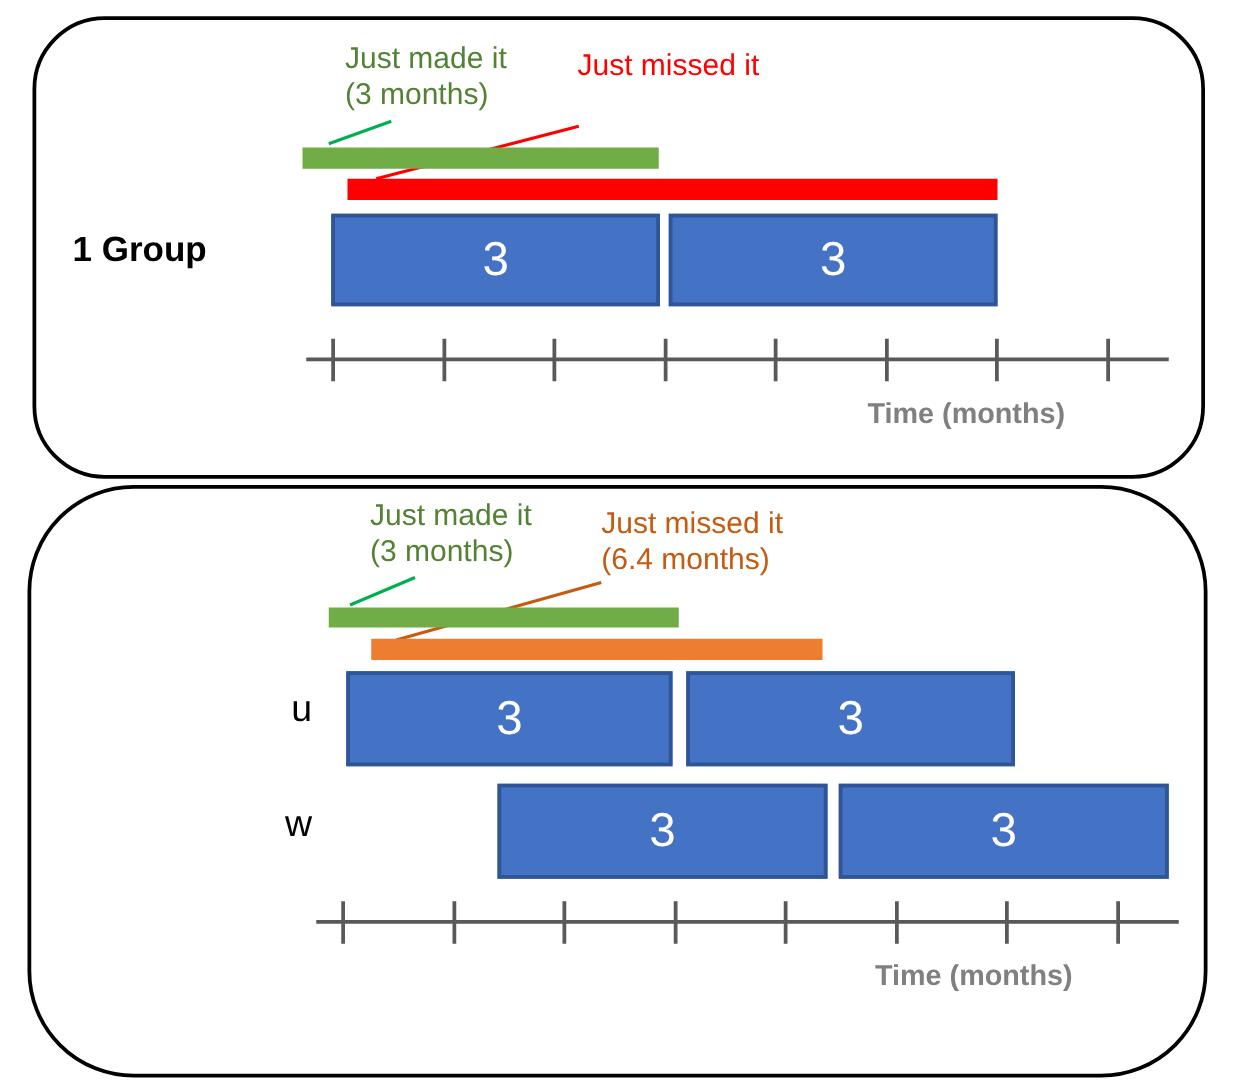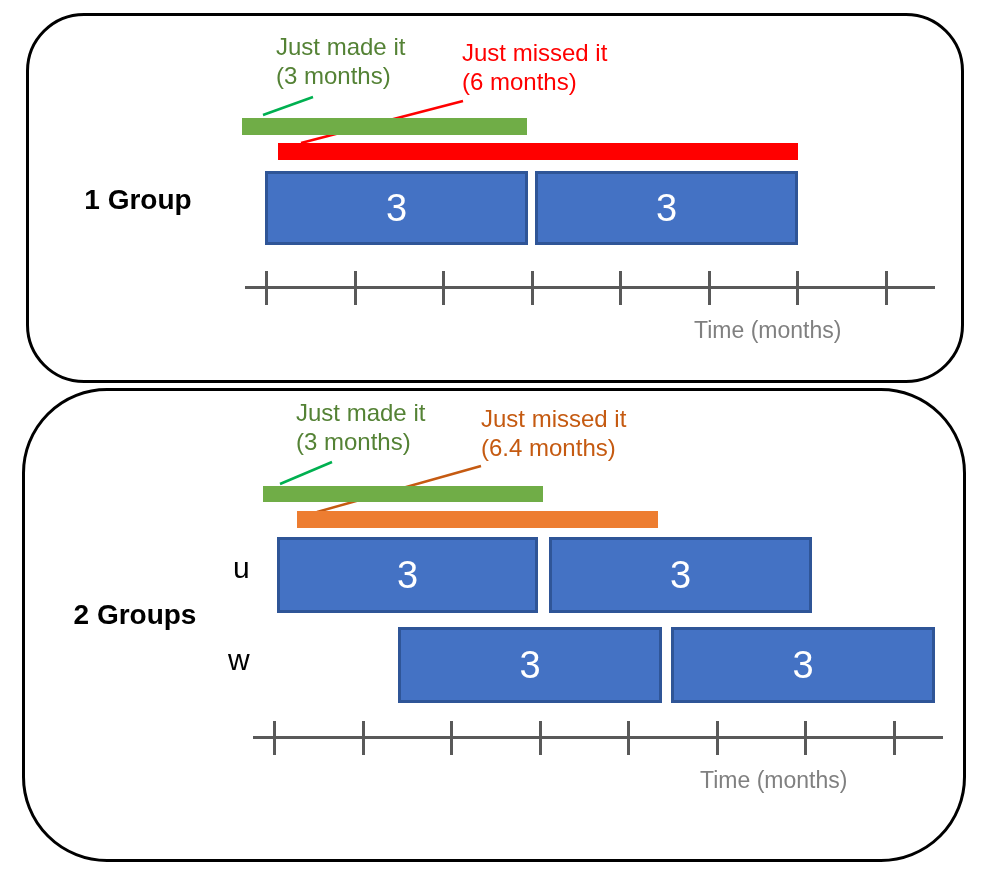--- a/index.html
+++ b/index.html
@@ -10,21 +10,21 @@
   .panel{position:absolute;border:3px solid var(--panel-border,#000);background:#fff;}
   .panel-1{left:26px;top:13px;width:932px;height:364px;border-radius:58px;}
   .panel-2{left:22px;top:388px;width:938px;height:468px;border-radius:85px;}
 
   .leaders{position:absolute;left:0;top:0;width:993px;height:873px;pointer-events:none;}
   .leader{stroke-width:2.5px;fill:none;}
   .leader.green{stroke:var(--green-leader,#00B050);}
   .leader.red{stroke:var(--red,#FF0000);}
   .leader.orange{stroke:var(--orange-text,#C55A11);}
 
-  .panel-title{position:absolute;font-size:28px;font-weight:bold;color:#000;text-align:center;}
+  .panel-title{position:absolute;font-size:28px;font-weight:bold;color:#000;}
   .t1{left:58px;top:184px;width:160px;}
   .t2{left:53px;top:599px;width:164px;}
 
   .callout{position:absolute;font-size:24px;line-height:29px;white-space:nowrap;}
   .gc1{left:276px;top:32px;color:var(--green-text,#548235);}
   .rc1{left:462px;top:38px;color:var(--red,#FF0000);}
   .gc2{left:296px;top:398px;color:var(--green-text,#548235);}
   .oc2{left:481px;top:404px;color:var(--orange-text,#C55A11);}
 
   .bar{position:absolute;}
@@ -51,21 +51,21 @@
   .rl-w{left:228px;top:645px;}
 
   .axis{position:absolute;width:690px;height:34px;}
   .axis1{left:245px;top:271px;}
   .axis2{left:253px;top:721px;}
   .axis .line{position:absolute;left:0;right:0;top:15px;height:3px;background:var(--axis,#595959);}
   .axis .tick{position:absolute;top:0;width:3px;height:34px;background:var(--axis,#595959);}
   .tk0{left:20px;}.tk1{left:109px;}.tk2{left:197px;}.tk3{left:286px;}
   .tk4{left:374px;}.tk5{left:463px;}.tk6{left:551px;}.tk7{left:640px;}
 
-  .axis-label{position:absolute;font-size:23px;color:var(--axis-label,#808080);white-space:nowrap;}
+  .axis-label{position:absolute;font-size:23px;color:var(--axis-label,#808080);white-space:nowrap;font-weight:bold;}
   .al1{left:694px;top:317px;}
   .al2{left:700px;top:767px;}
 </style>
 </head>
 <body>
 
 <div class="page">
 
   <section class="panel panel-1"></section>
   <section class="panel panel-2"></section>
@@ -78,21 +78,20 @@
   </svg>
 
   <div class="panel-title t1">1 Group</div>
 
   <div class="callout gc1">
     <div>Just made it</div>
     <div>(3 months)</div>
   </div>
   <div class="callout rc1">
     <div>Just missed it</div>
-    <div>(6 months)</div>
   </div>
 
   <div class="bar gb1"></div>
   <div class="bar rb1"></div>
 
   <div class="bluebox bb1a">
     <span>3</span>
   </div>
   <div class="bluebox bb1b">
     <span>3</span>
@@ -104,21 +103,20 @@
     <i class="tick tk1"></i>
     <i class="tick tk2"></i>
     <i class="tick tk3"></i>
     <i class="tick tk4"></i>
     <i class="tick tk5"></i>
     <i class="tick tk6"></i>
     <i class="tick tk7"></i>
   </div>
   <div class="axis-label al1">Time (months)</div>
 
-  <div class="panel-title t2">2 Groups</div>
 
   <div class="callout gc2">
     <div>Just made it</div>
     <div>(3 months)</div>
   </div>
   <div class="callout oc2">
     <div>Just missed it</div>
     <div>(6.4 months)</div>
   </div>
 

